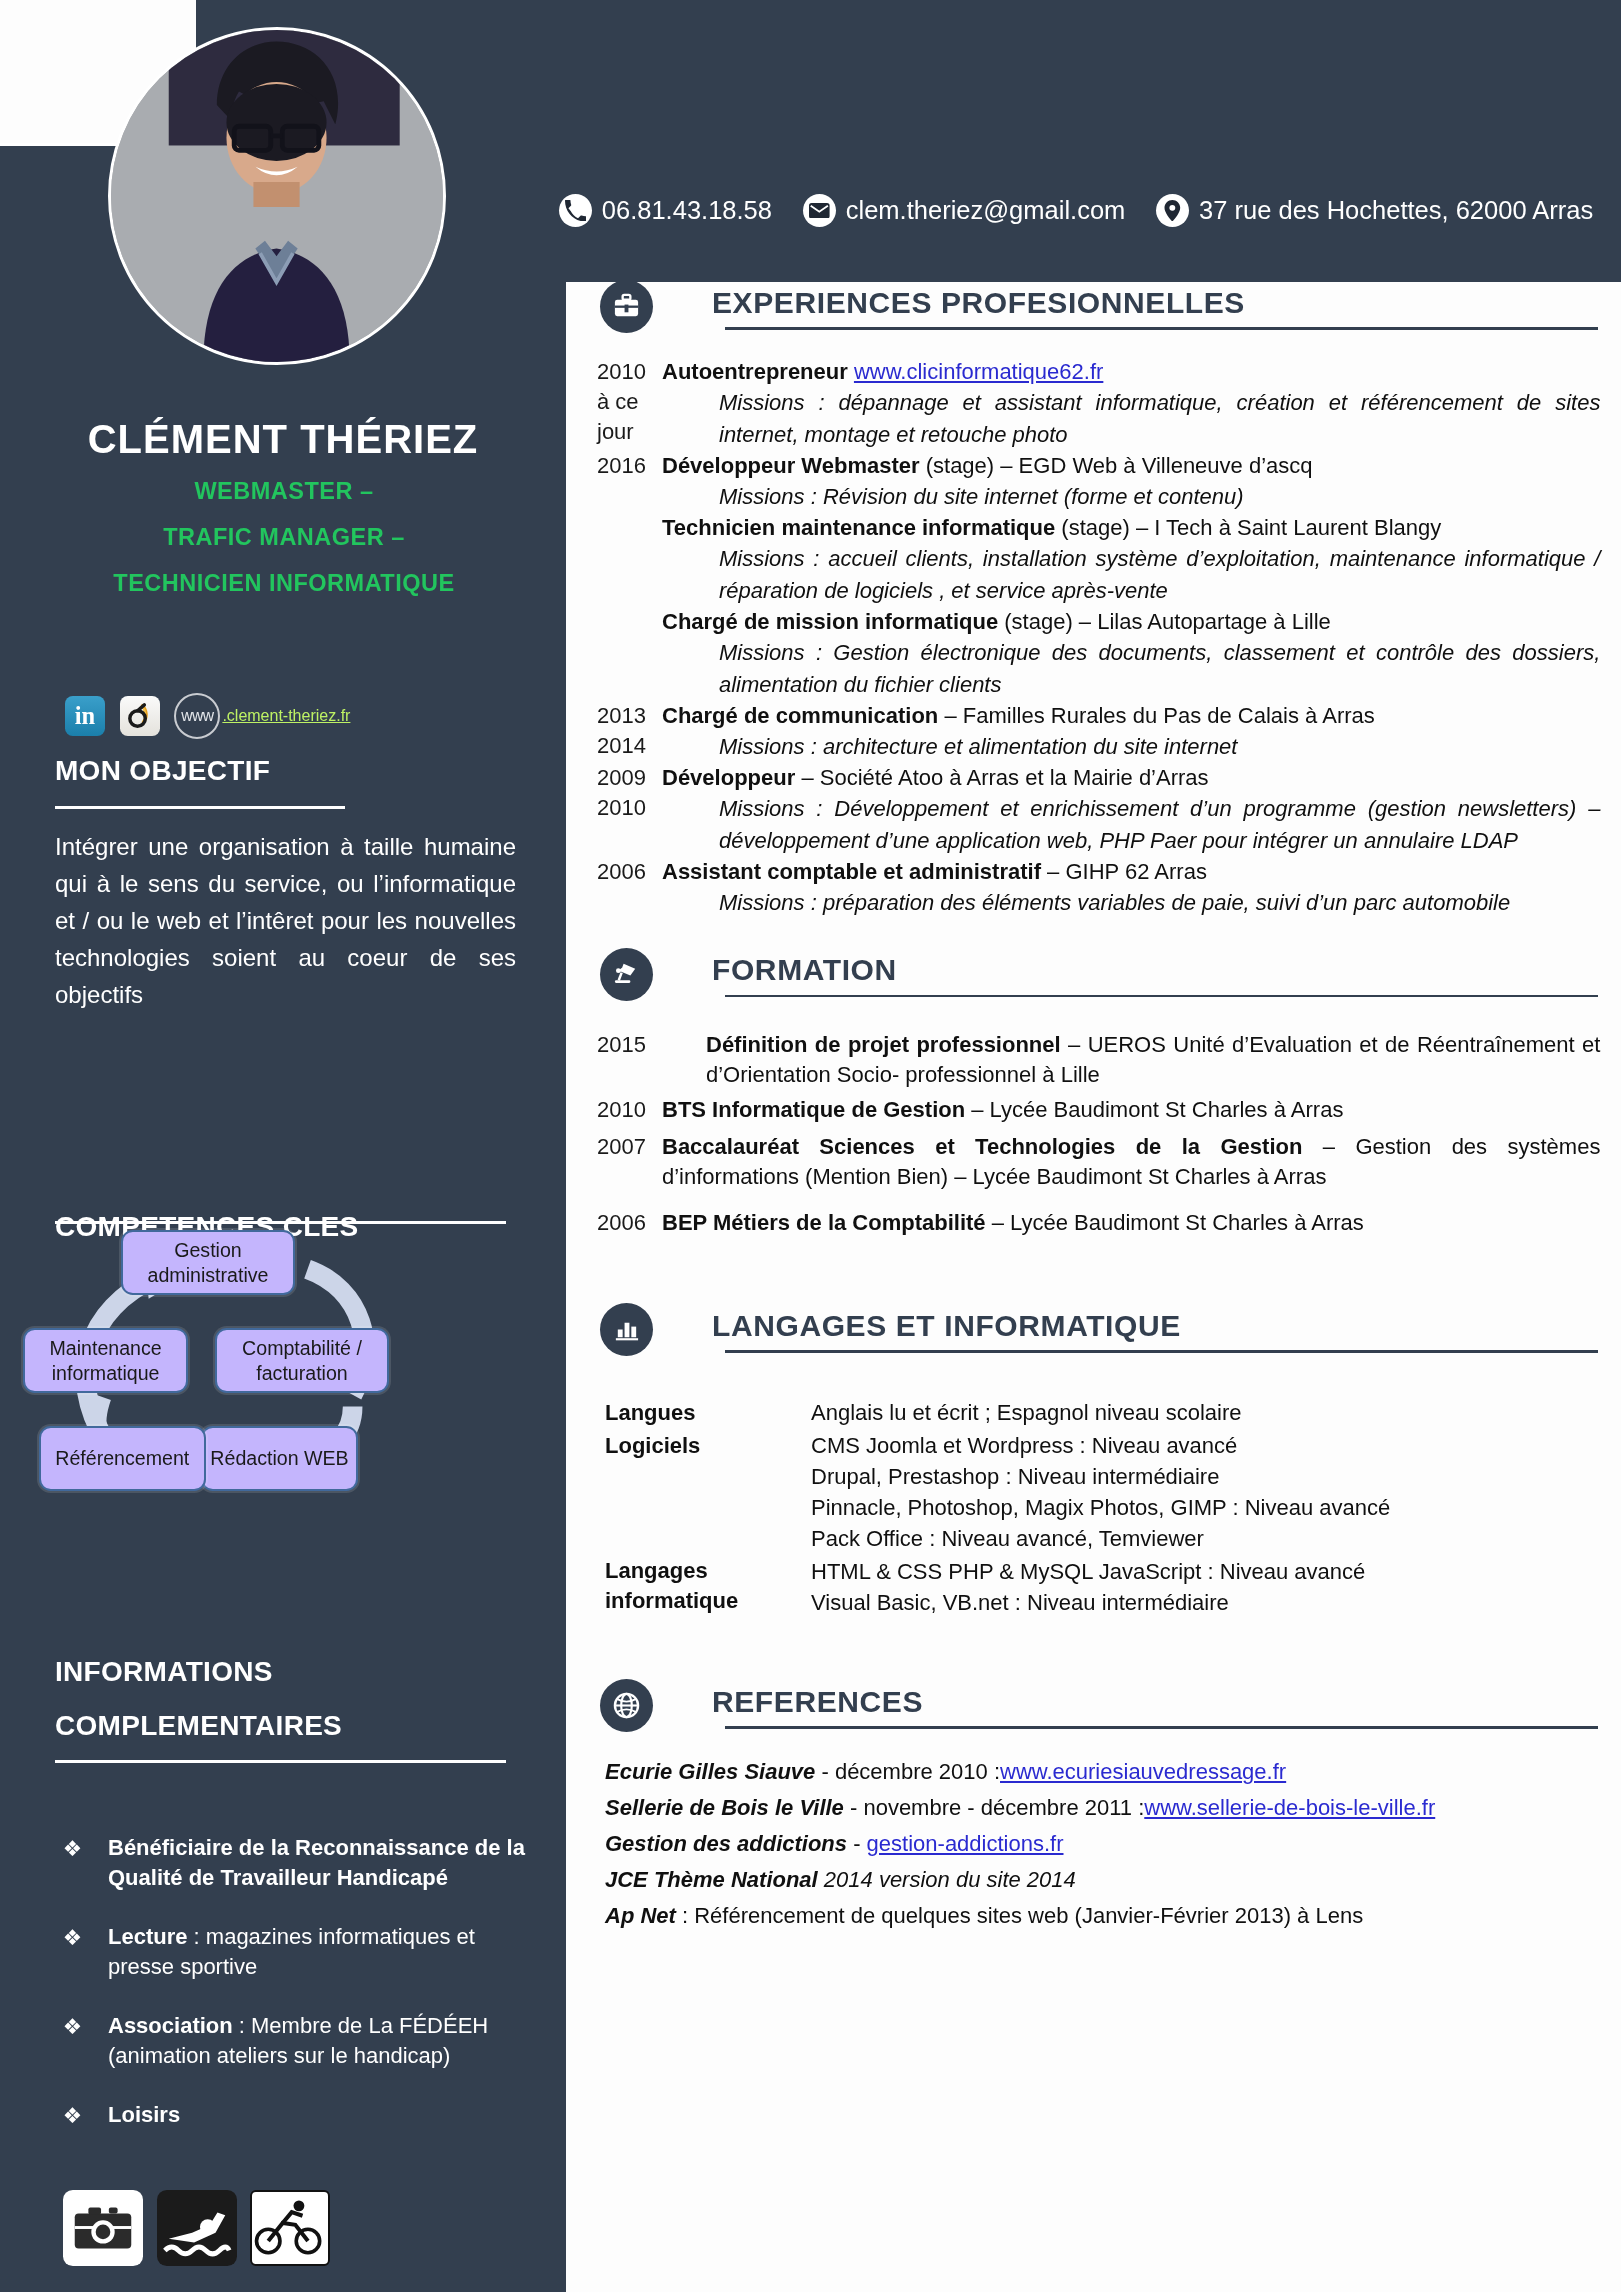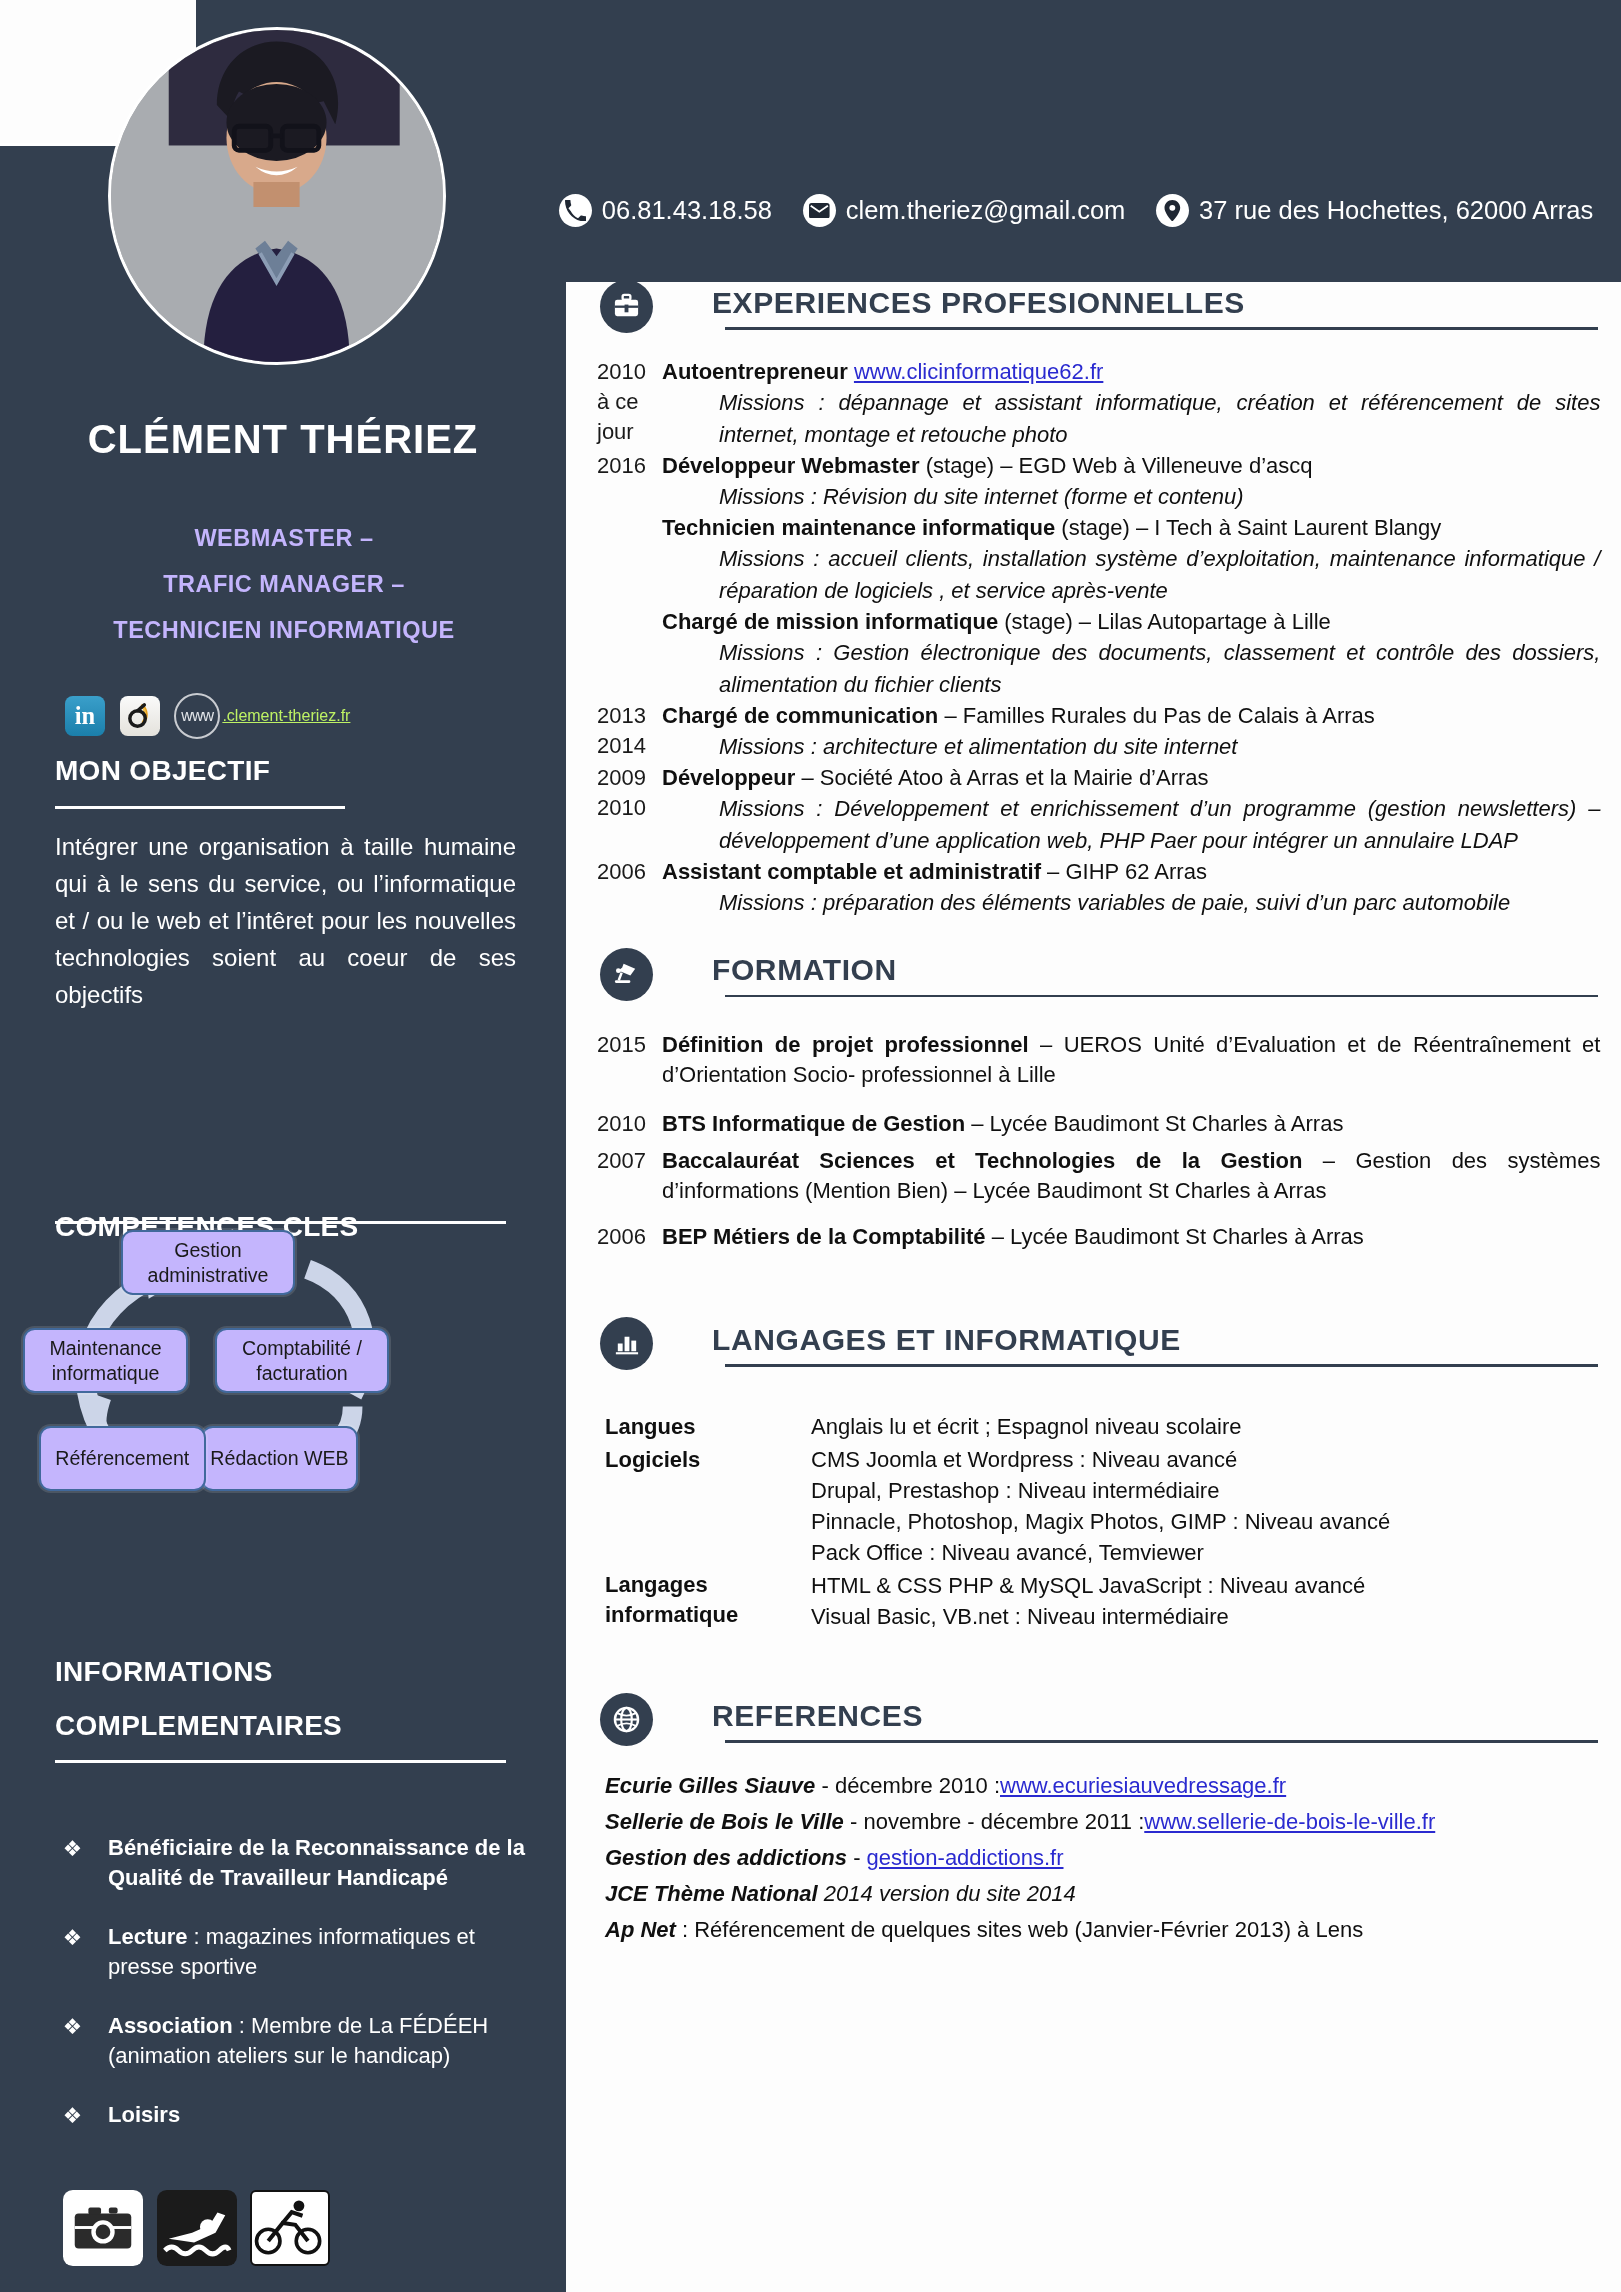--- a/index.html
+++ b/index.html
@@ -63,24 +63,24 @@
     width: 566px;
     text-align: center;
     color: #ffffff;
     font-size: 40px;
     font-weight: bold;
     letter-spacing: 1px;
     z-index: 6;
   }
   .subtitle {
     position: absolute;
-    left: 39px; top: 515px;
+    left: 39px; top: 468px;
     width: 490px;
     text-align: center;
-    color: #c4b5fd;
+    color: #22c55e;
     font-size: 23.5px;
     font-weight: bold;
     line-height: 46px;
     letter-spacing: 0.5px;
     z-index: 6;
   }
 
   
   .social-row {
     position: absolute;
@@ -509,21 +509,21 @@
           <circle cx="6.5" cy="11" r="2.4" fill="#ffffff"></circle>
           <path d="M7 12 L11 9" stroke="#ffffff" stroke-width="2.2"></path>
           <rect x="3" y="21" width="16" height="2.8" rx="1.2" fill="#ffffff"></rect>
         </svg>
       </span>
       <h2>FORMATION</h2>
       <span class="sec-rule" style="top:47px;"></span>
     </div>
 
     <div class="rows" style="margin-top:29px;">
-      <div class="row" style="margin-bottom:19px;">
+      <div class="row" style="margin-bottom:5px;gap:44px;">
         <div class="yr">2015</div>
         <div class="body">
           <div class="entry-title" style="text-align:justify;"><span>Définition de projet professionnel</span><span class="norm"> – UEROS Unité d’Evaluation et de Réentraînement et d’Orientation Socio- professionnel à Lille</span></div>
         </div>
       </div>
       <div class="row" style="margin-bottom:7.8px;">
         <div class="yr">2010</div>
         <div class="body">
           <div class="entry-title"><span>BTS Informatique de Gestion</span><span class="norm"> – Lycée Baudimont  St Charles à Arras</span></div>
         </div>

